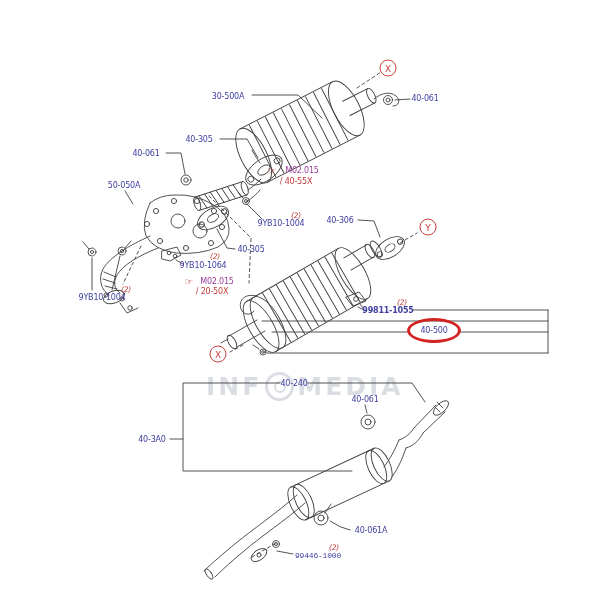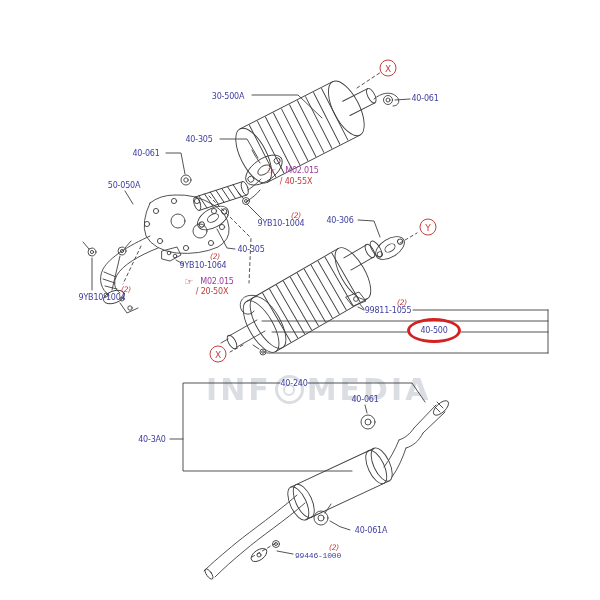--- a/index.html
+++ b/index.html
@@ -1,21 +1,21 @@
 <!DOCTYPE html>
 <html><head>
 <meta charset="utf-8">
 <style>
   html,body{margin:0;padding:0;background:#fff;}
   .canvas{position:relative;width:600px;height:600px;background:#ffffff;overflow:hidden;
           font-family:"DejaVu Sans",sans-serif;}
   .artsvg{position:absolute;left:0;top:0;z-index:2;}
   
   .watermark{position:absolute;left:206px;top:372px;z-index:1;display:flex;align-items:center;
-             color:#bdc4cd;opacity:.55;font-size:30px;font-weight:bold;letter-spacing:3px;
+             color:#bdc4cd;opacity:.55;font-size:25px;font-weight:bold;letter-spacing:3px;
              font-family:"DejaVu Sans",sans-serif;}
   .wm-ring{width:23px;height:23px;border:3.5px solid currentColor;border-radius:50%;
            display:flex;align-items:center;justify-content:center;margin:0 3px;}
   .wm-ring-inner{width:8px;height:8px;border:2.5px solid currentColor;border-radius:50%;}
   
   #labels-layer .lbl{position:absolute;transform:translate(-50%,-50%);white-space:nowrap;
        font-size:8px;letter-spacing:-0.2px;color:#4040a0;z-index:4;}
   #labels-layer .lbl.red{color:#c23b3b;}
   #labels-layer .lbl.purple{color:#9b3d9b;text-align:center;}
   #labels-layer .lbl.qty{font-size:7.5px;font-style:italic;}
@@ -270,21 +270,21 @@
       <span class="lbl " style="left: 340px; top: 220px;">40-306</span>
       <span class="lbl " style="left: 251px; top: 249px;">40-305</span>
       <span class="lbl red qty" style="left: 215px; top: 256px;">(2)</span>
       <span class="lbl " style="left: 203px; top: 265px;">9YB10-1064</span>
       <span class="lbl red hand" style="left: 189px; top: 281px;">☞</span>
       <span class="lbl purple" style="left: 217px; top: 281px;">M02.015</span>
       <span class="lbl red" style="left: 212px; top: 291px;">/ 20-50X</span>
       <span class="lbl red qty" style="left: 126px; top: 289px;">(2)</span>
       <span class="lbl " style="left: 102px; top: 297px;">9YB10-1004</span>
       <span class="lbl red qty" style="left: 402px; top: 302px;">(2)</span>
-      <span class="lbl " style="left: 388px; top: 310px;">99811-1055</span>
+      <span class="lbl " style="left: 388px; top: 310px; font-weight: bold;">99811-1055</span>
       <span class="lbl " style="left: 434px; top: 330px;">40-500</span>
       <span class="lbl " style="left: 294px; top: 383px;">40-240</span>
       <span class="lbl " style="left: 365px; top: 399px;">40-061</span>
       <span class="lbl " style="left: 152px; top: 439px;">40-3A0</span>
       <span class="lbl " style="left: 371px; top: 530px;">40-061A</span>
       <span class="lbl red qty" style="left: 334px; top: 547px;">(2)</span>
       <span class="lbl " style="left: 318px; top: 555px; font-family: Liberation Mono, monospace;">99446-1000</span>
       <span class="marker" style="left: 388px; top: 68px;">X</span>
       <span class="marker" style="left: 428px; top: 227px;">Y</span>
       <span class="marker" style="left: 218px; top: 354px;">X</span>

